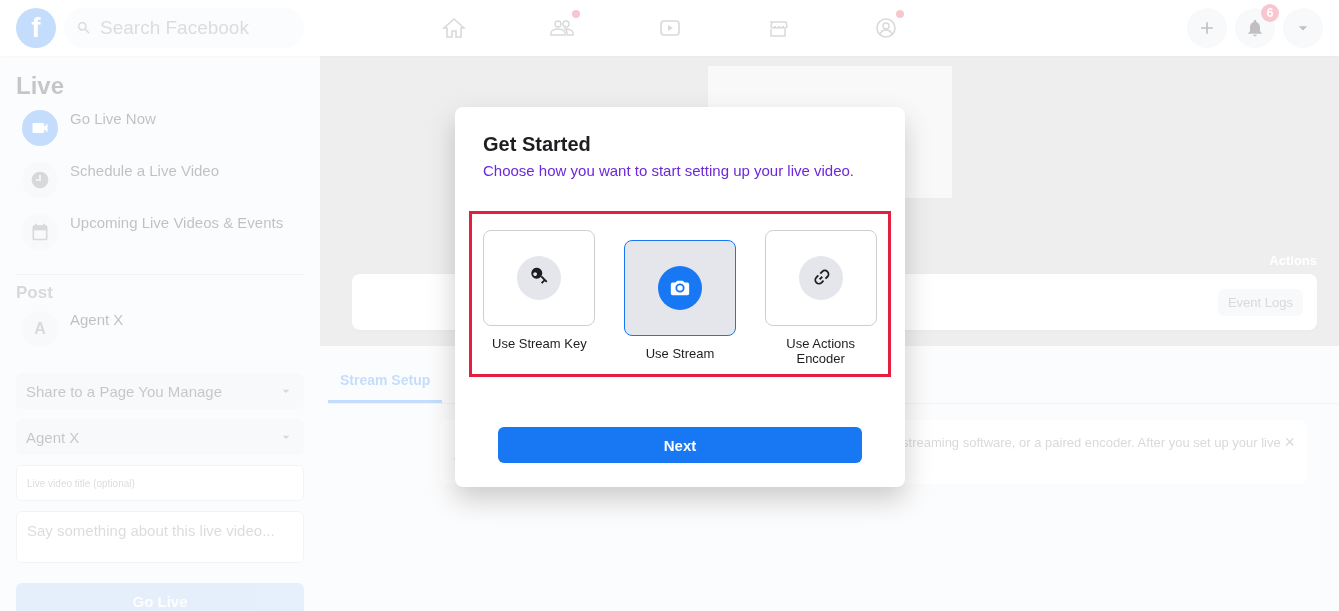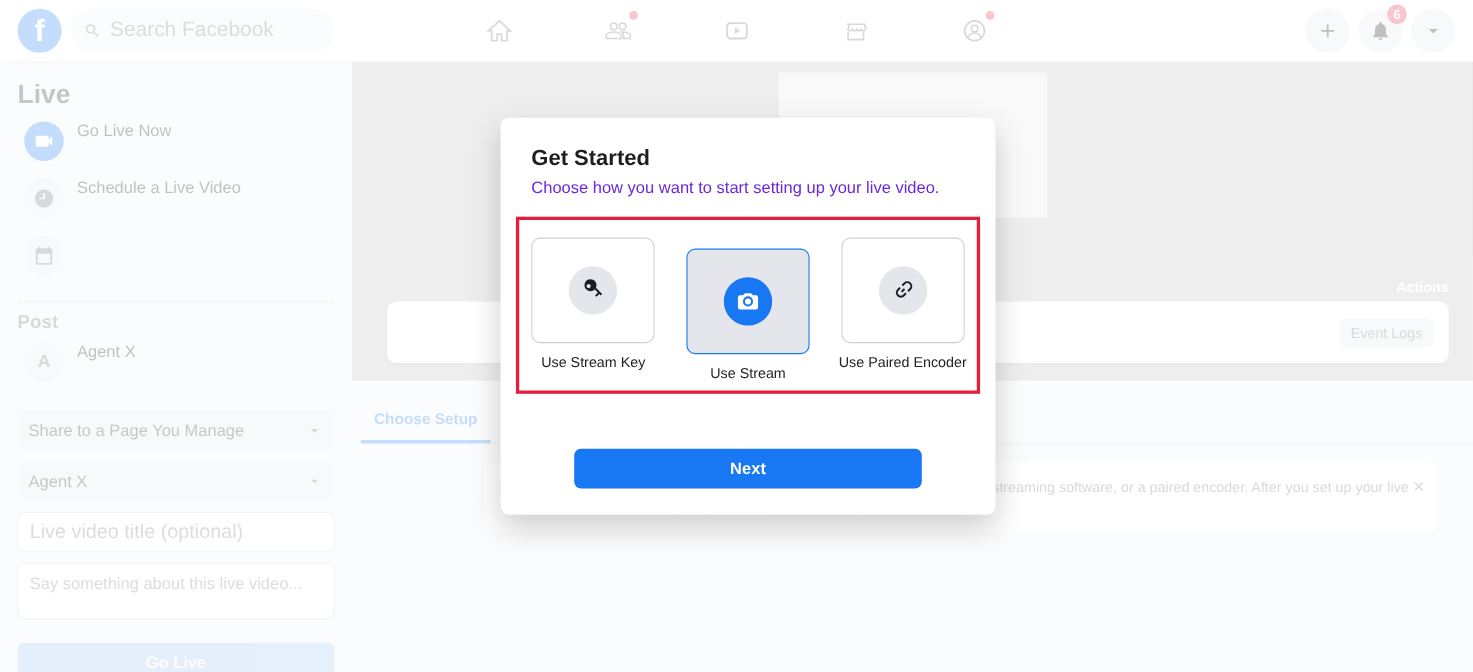--- a/index.html
+++ b/index.html
@@ -25,48 +25,48 @@
 .sb-ic{width:36px;height:36px;background:#e4e6eb;border-radius:50%;display:flex;align-items:center;justify-content:center;margin-right:12px}
 .sb-ic.blue{background:#1877f2}
 .sb-ic svg{width:20px;height:20px;fill:#65676b}
 .sb-ic.blue svg{fill:#fff}
 .sb-label{font-size:15px;color:#050505}
 .sb-hr{border:none;border-top:1px solid #ced0d4;margin:8px 0}
 .sb-sub{font-size:17px;font-weight:600;color:#65676b;margin:8px 0}
 .avatar{width:36px;height:36px;background:#e4e6eb;border-radius:50%;display:flex;align-items:center;justify-content:center;margin-right:12px;font-weight:600;color:#65676b}
 .sel{width:100%;height:36px;background:#e4e6eb;border-radius:6px;display:flex;align-items:center;padding:0 10px;justify-content:space-between;margin-top:10px;font-size:15px;color:#1c1e21}
 .sel svg{width:16px;height:16px;fill:#65676b}
-.tinput{width:100%;height:36px;background:#fff;border:1px solid #ccd0d5;border-radius:6px;padding:0 10px;margin-top:10px;font-size:18px;color:#1c1e21}
+.tinput{width:100%;height:36px;background:#fff;border:1px solid #ccd0d5;border-radius:6px;padding:0 10px;margin-top:10px;font-size:10px;color:#1c1e21}
 .tarea{width:100%;height:52px;background:#fff;border:1px solid #ccd0d5;border-radius:6px;padding:10px;margin-top:10px;font-size:15px;resize:none;color:#ef4444}
 .go-live{width:100%;height:36px;background:#1877f2;opacity:0.4;border:none;border-radius:6px;color:#fff;font-weight:600;font-size:15px;margin-top:16px}
 .content{flex:1;position:relative;padding:0}
 .preview{height:290px;background:#bcbcbc;position:relative;margin:0 0}
 .thumb{position:absolute;top:10px;left:50%;transform:translateX(-50%);width:244px;height:132px;background:#e8e8e8}
 .actbar{position:absolute;bottom:16px;left:32px;right:22px;background:#fff;border-radius:8px;height:56px;display:flex;align-items:center;justify-content:flex-end;padding:0 14px;box-shadow:0 1px 2px rgba(0,0,0,0.1)}
 .actlabel{color:#fff;font-size:13px;font-weight:600;position:absolute;right:22px;bottom:78px}
 .evbtn{background:#e4e6eb;border:none;padding:6px 10px;border-radius:6px;font-size:13px;color:#65676b;font-weight:400}
 .tabs{display:flex;margin:14px 0 0 8px;border-bottom:1px solid #ced0d4}
 .tab{padding:12px 12px;font-size:14px;font-weight:600;color:#65676b;cursor:pointer}
 .tab.active{color:#1877f2;border-bottom:3px solid #1877f2}
 .card{background:#fff;border-radius:8px;margin:16px 32px 0 120px;padding:14px;position:relative;color:#65676b;font-size:13px;line-height:1.4}
 .card-x{position:absolute;top:10px;right:12px;color:#65676b;font-size:18px}
 .dim{position:absolute;top:0;left:0;width:1339px;height:611px;background:rgba(255,255,255,0.75);z-index:10}
 .modal{position:absolute;top:107px;left:455px;width:450px;background:#fff;border-radius:8px;box-shadow:0 12px 28px rgba(0,0,0,0.2);z-index:20;padding:26px 28px 24px}
 .modal-title{font-size:20px;font-weight:bold;color:#1c1e21;margin-bottom:6px}
 .modal-sub{font-size:15px;color:#6d28d9}
-.hl{border:3px solid #e41e3f;padding:16px 8px 8px;margin:18px -14px 0;display:flex;gap:22px;justify-content:center}
+.hl{border:3px solid #e41e3f;padding:16px 8px 8px;margin:32px -14px 0;display:flex;gap:22px;justify-content:center}
 .opt{display:flex;flex-direction:column;align-items:center;width:126px}
 .opt-box{width:112px;height:96px;border:1px solid #ccd0d5;border-radius:8px;display:flex;align-items:center;justify-content:center;cursor:pointer}
 .opt-box.sel{border:1px solid #1877f2}
 .opt-circ{width:44px;height:44px;border-radius:50%;background:#e4e6eb;display:flex;align-items:center;justify-content:center}
 .opt-circ.blue{background:#1877f2}
 .opt-circ svg{width:22px;height:22px;fill:#1c1e21}
 .opt-circ.blue svg{fill:#fff}
 .opt-label{font-size:13px;color:#1c1e21;margin-top:10px;text-align:center}
-.next{width:316px;height:36px;background:#1877f2;border:none;border-radius:6px;color:#fff;font-weight:600;font-size:15px;margin:50px auto 0;display:block}
+.next{width:364px;height:36px;background:#1877f2;border:none;border-radius:6px;color:#fff;font-weight:600;font-size:15px;margin:50px auto 0;display:block}
 </style>
 </head>
 <body>
 
 <div class="header">
   <div class="logo">f</div>
   <div class="search">
     <svg viewBox="0 0 24 24">
         <path d="M15.5 14h-.79l-.28-.27A6.471 6.471 0 0016 9.5 6.5 6.5 0 109.5 16c1.61 0 3.09-.59 4.23-1.57l.27.28v.79l5 4.99L20.49 19l-4.99-5zm-6 0C7.01 14 5 11.99 5 9.5S7.01 5 9.5 5 14 7.01 14 9.5 11.99 14 9.5 14z"></path>
       </svg>
@@ -142,20 +142,21 @@
           </svg>
         </div>
       <div class="sb-label">Schedule a Live Video</div>
     </div>
     <div class="sb-item">
       <div class="sb-ic">
           <svg viewBox="0 0 24 24">
             <path d="M19 4h-1V2h-2v2H8V2H6v2H5a2 2 0 00-2 2v14a2 2 0 002 2h14a2 2 0 002-2V6a2 2 0 00-2-2zm0 16H5V10h14v10z"></path>
           </svg>
         </div>
+      <div class="sb-label">Upcoming Live Videos &amp; Events</div>
     </div>
     <hr class="sb-hr">
     <div class="sb-sub">Post</div>
     <div class="sb-item">
       <div class="avatar">A</div>
       <div class="sb-label">Agent X</div>
     </div>
     <div class="sel">
         <span>Share to a Page You Manage</span>
         <svg viewBox="0 0 24 24">
@@ -175,21 +176,21 @@
 
   <div class="content">
     <div class="preview">
       <div class="thumb"></div>
       <div class="actlabel">Actions</div>
       <div class="actbar">
         <button class="evbtn">Event Logs</button>
       </div>
     </div>
     <div class="tabs">
-      <div class="tab active">Choose Setup</div>
+      <div class="tab active">Stream Setup</div>
       <div class="tab">Stream Health</div>
       <div class="tab">Polls</div>
       <div class="tab">Questions</div>
     </div>
     <div class="card">
       <span class="card-x">×</span>
       <span>First, choose how to create a live video. You can go live using your camera, a streaming software, or a paired encoder. After you set up your live video, make sure to review your post details. Then start your live video.</span>
     </div>
   </div>
 </div>
@@ -221,17 +222,17 @@
       <div class="opt-label">Use Stream</div>
     </div>
     <div class="opt">
       <div class="opt-box">
           <div class="opt-circ">
             <svg viewBox="0 0 24 24">
               <path d="M3.9 12a5 5 0 015-5h3v2h-3a3 3 0 000 6h3v2h-3a5 5 0 01-5-5zm6 1h4v-2h-4v2zm5-6h3a5 5 0 010 10h-3v-2h3a3 3 0 000-6h-3V7z" transform="rotate(-45 12 12)"></path>
             </svg>
           </div>
         </div>
-      <div class="opt-label">Use Paired Encoder</div>
+      <div class="opt-label">Use Actions Encoder</div>
     </div>
   </div>
   <button class="next">Next</button>
 </div>
 
 </body></html>

